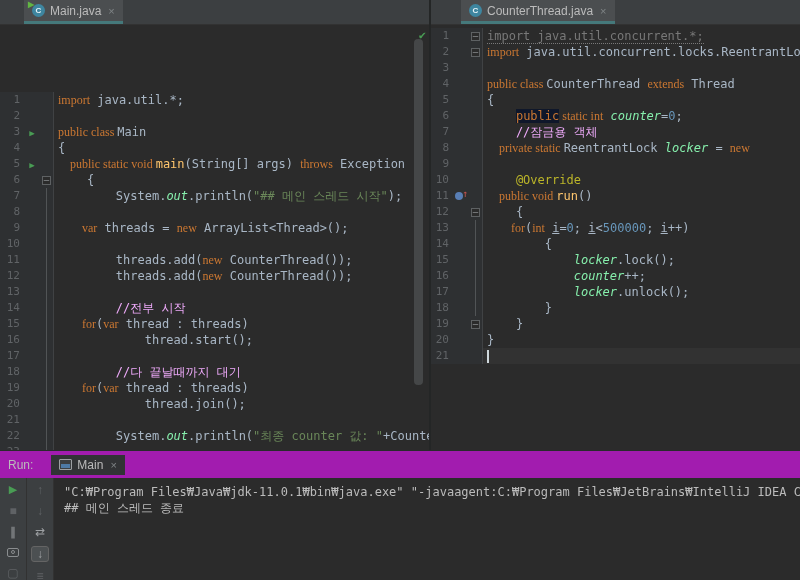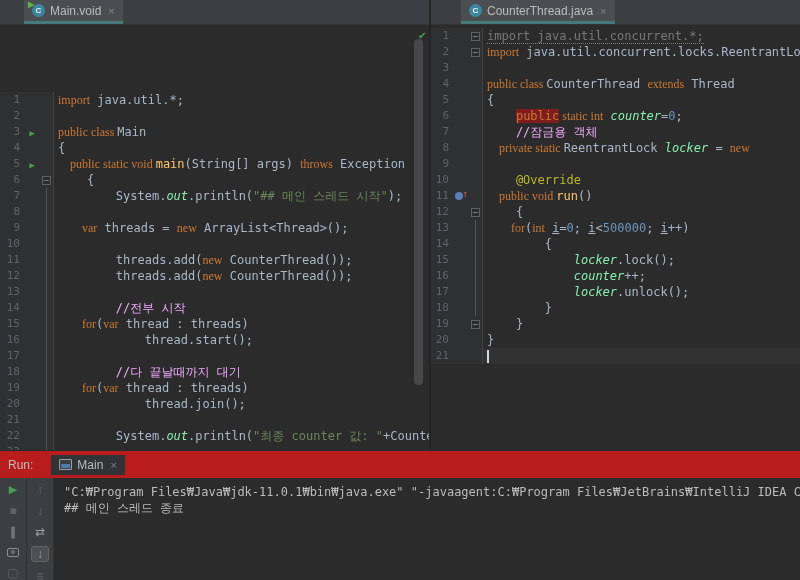--- a/index.html
+++ b/index.html
@@ -42,27 +42,27 @@
   .kw  { color:#CC7832;font-family:Liberation Serif, serif; }
   .pl  { color:#A9B7C6; }
   .str { color:#6A8759; }
   .com { color:#f0abfc; }
   .num { color:#6897BB; }
   .fld { color:#86efac; font-style:italic; }
   .fn  { color:#FFC66D; }
   .ann { color:#BBB529;text-align:center; }
   .gry { color:#787878; border-bottom:1px dotted #787878; }
   .vu  { color:#A9B7C6; text-decoration:underline; }
-  .hkw { color:#CC7832; background:#7f1d1d; }
+  .hkw { color:#CC7832; background:#0f172a; }
   .caret { display:inline-block; width:2px; height:13px; background:#CFD8DC; vertical-align:middle; }
   .check { position:absolute; top:2px; right:3px; color:#499C54; font-size:12px; }
   .sbthumb { position:absolute; right:6px; top:14px; width:9px; height:346px;
     background:#5B5E60; opacity:0.55; border-radius:4px; }
   .runpanel { border-top:1px solid #282B2C; }
-  .run-header { height:27px; background:#b91c1c; display:flex; align-items:center; }
+  .run-header { height:27px; background:#a21caf; display:flex; align-items:center; }
   .run-label { color:#BBBBBB; font-size:12px; margin-left:8px; }
   .run-tab { display:flex; align-items:center; gap:5px; margin-left:18px; padding:3px 8px;
     background:#313335; color:#BBBBBB; font-size:12px; }
   .appicon { position:relative; width:13px; height:11px; border:1px solid #9DA0A3; border-radius:1px;
     background:#3C3F41; }
   .appicon i { position:absolute; left:1px; right:1px; bottom:1px; height:4px; background:#4E7AA5; }
   .run-body { height:102px; display:flex; background:#2B2B2B; }
   .tbcol { width:27px; flex:none; background:#3C3F41; border-right:1px solid #323232;
     display:flex; flex-direction:column; align-items:center; padding-top:5px; gap:7px; }
   .tbico { width:18px; height:18px; display:flex; align-items:center; justify-content:center;
@@ -78,21 +78,21 @@
   .console .crow { height:16px; }
 </style>
 </head>
 <body>
 
 <div class="editors">
   <div class="pane pane-left">
     <div class="tabbar">
       <div class="tab">
         <span class="class-icon">C<span class="run-badge">▶</span></span>
-        <span>Main.void</span>
+        <span>Main.java</span>
         <span class="tab-close">×</span>
       </div>
     </div>
     <div class="code">
       <span class="check">✔</span>
       <div class="sbthumb"></div>
     <div class="row"><span class="ln">1</span><span class="gico"></span><span class="fold"></span><span class="codecell"><span class="kw">import</span><span class="pl"> java.util.*;</span></span></div><div class="row"><span class="ln">2</span><span class="gico"></span><span class="fold"></span><span class="codecell"></span></div><div class="row"><span class="ln">3</span><span class="gico"><span class="run-arrow">▶</span></span><span class="fold"></span><span class="codecell"><span class="kw">public class </span><span class="pl">Main</span></span></div><div class="row"><span class="ln">4</span><span class="gico"></span><span class="fold"></span><span class="codecell"><span class="pl">{</span></span></div><div class="row"><span class="ln">5</span><span class="gico"><span class="run-arrow">▶</span></span><span class="fold"></span><span class="codecell"><span class="kw">    public static void </span><span class="fn">main</span><span class="pl">(String[] args) </span><span class="kw">throws</span><span class="pl"> Exception</span></span></div><div class="row"><span class="ln">6</span><span class="gico"></span><span class="fold"><span class="foldbox">–</span></span><span class="codecell"><span class="pl">    {</span></span></div><div class="row"><span class="ln">7</span><span class="gico"></span><span class="fold"><span class="foldline"></span></span><span class="codecell"><span class="pl">        System.</span><span class="fld">out</span><span class="pl">.println(</span><span class="str">"## 메인 스레드 시작"</span><span class="pl">);</span></span></div><div class="row"><span class="ln">8</span><span class="gico"></span><span class="fold"><span class="foldline"></span></span><span class="codecell"></span></div><div class="row"><span class="ln">9</span><span class="gico"></span><span class="fold"><span class="foldline"></span></span><span class="codecell"><span class="kw">        var</span><span class="pl"> threads = </span><span class="kw">new</span><span class="pl"> ArrayList&lt;Thread&gt;();</span></span></div><div class="row"><span class="ln">10</span><span class="gico"></span><span class="fold"><span class="foldline"></span></span><span class="codecell"></span></div><div class="row"><span class="ln">11</span><span class="gico"></span><span class="fold"><span class="foldline"></span></span><span class="codecell"><span class="pl">        threads.add(</span><span class="kw">new</span><span class="pl"> CounterThread());</span></span></div><div class="row"><span class="ln">12</span><span class="gico"></span><span class="fold"><span class="foldline"></span></span><span class="codecell"><span class="pl">        threads.add(</span><span class="kw">new</span><span class="pl"> CounterThread());</span></span></div><div class="row"><span class="ln">13</span><span class="gico"></span><span class="fold"><span class="foldline"></span></span><span class="codecell"></span></div><div class="row"><span class="ln">14</span><span class="gico"></span><span class="fold"><span class="foldline"></span></span><span class="codecell"><span class="com">        //전부 시작</span></span></div><div class="row"><span class="ln">15</span><span class="gico"></span><span class="fold"><span class="foldline"></span></span><span class="codecell"><span class="kw">        for</span><span class="pl">(</span><span class="kw">var</span><span class="pl"> thread : threads)</span></span></div><div class="row"><span class="ln">16</span><span class="gico"></span><span class="fold"><span class="foldline"></span></span><span class="codecell"><span class="pl">            thread.start();</span></span></div><div class="row"><span class="ln">17</span><span class="gico"></span><span class="fold"><span class="foldline"></span></span><span class="codecell"></span></div><div class="row"><span class="ln">18</span><span class="gico"></span><span class="fold"><span class="foldline"></span></span><span class="codecell"><span class="com">        //다 끝날때까지 대기</span></span></div><div class="row"><span class="ln">19</span><span class="gico"></span><span class="fold"><span class="foldline"></span></span><span class="codecell"><span class="kw">        for</span><span class="pl">(</span><span class="kw">var</span><span class="pl"> thread : threads)</span></span></div><div class="row"><span class="ln">20</span><span class="gico"></span><span class="fold"><span class="foldline"></span></span><span class="codecell"><span class="pl">            thread.join();</span></span></div><div class="row"><span class="ln">21</span><span class="gico"></span><span class="fold"><span class="foldline"></span></span><span class="codecell"></span></div><div class="row"><span class="ln">22</span><span class="gico"></span><span class="fold"><span class="foldline"></span></span><span class="codecell"><span class="pl">        System.</span><span class="fld">out</span><span class="pl">.println(</span><span class="str">"최종 counter 값: "</span><span class="pl">+CounterThread.</span></span></div><div class="row"><span class="ln">23</span><span class="gico"></span><span class="fold"><span class="foldline"></span></span><span class="codecell"></span></div></div>
   </div>
   <div class="vdivider"></div>
   <div class="pane pane-right">

